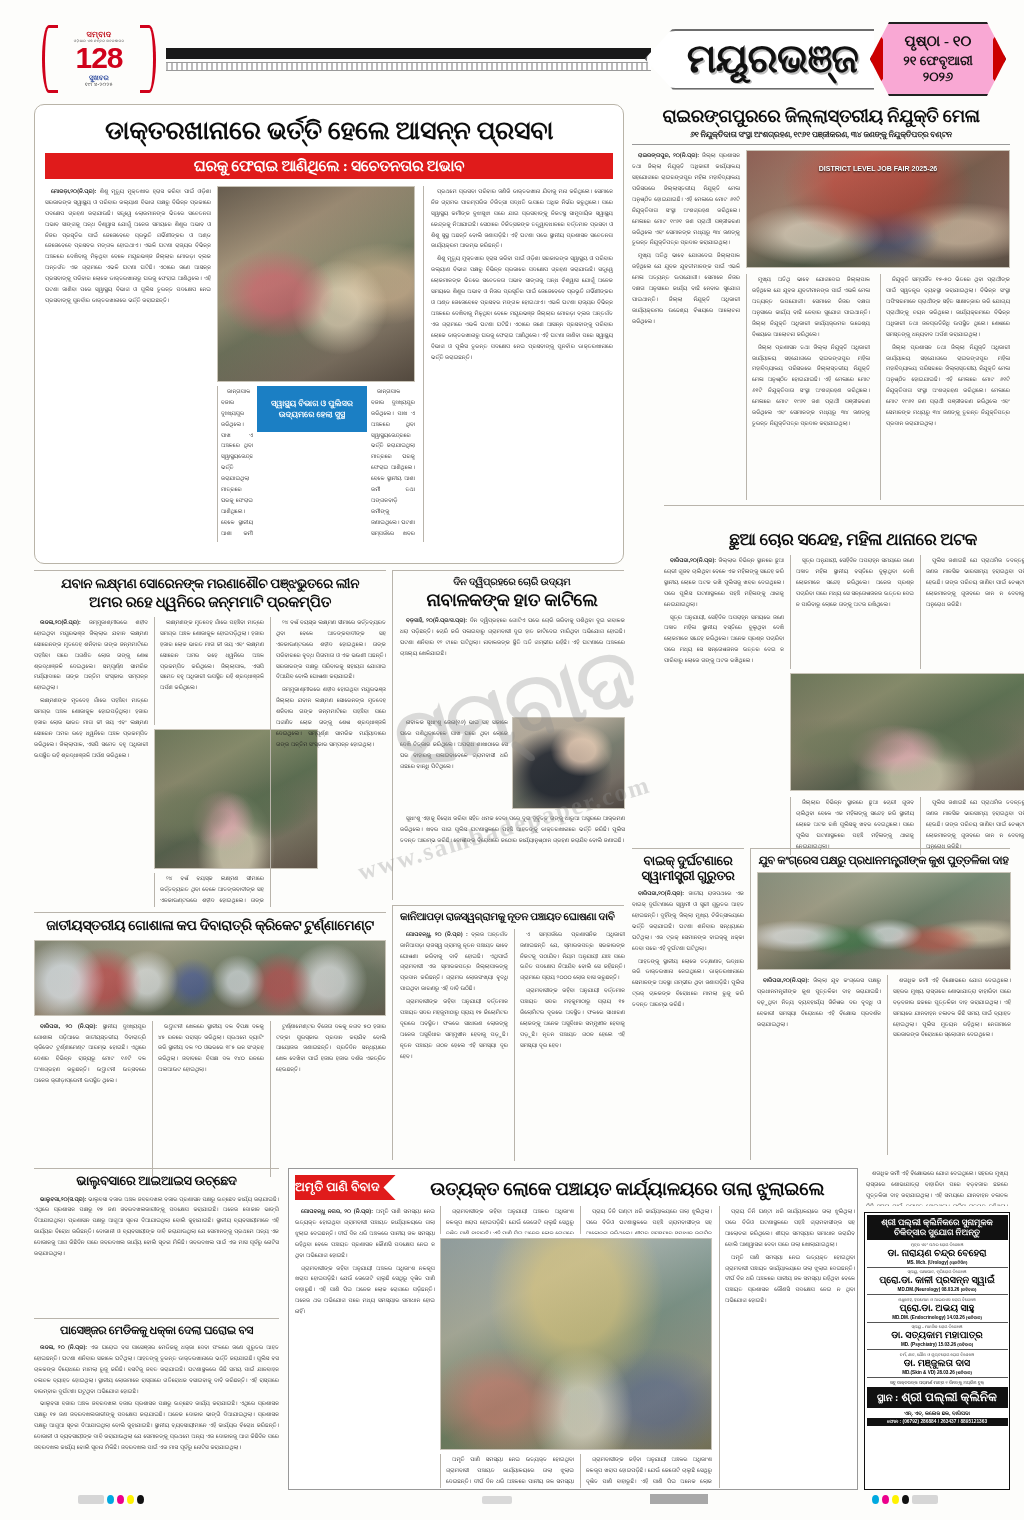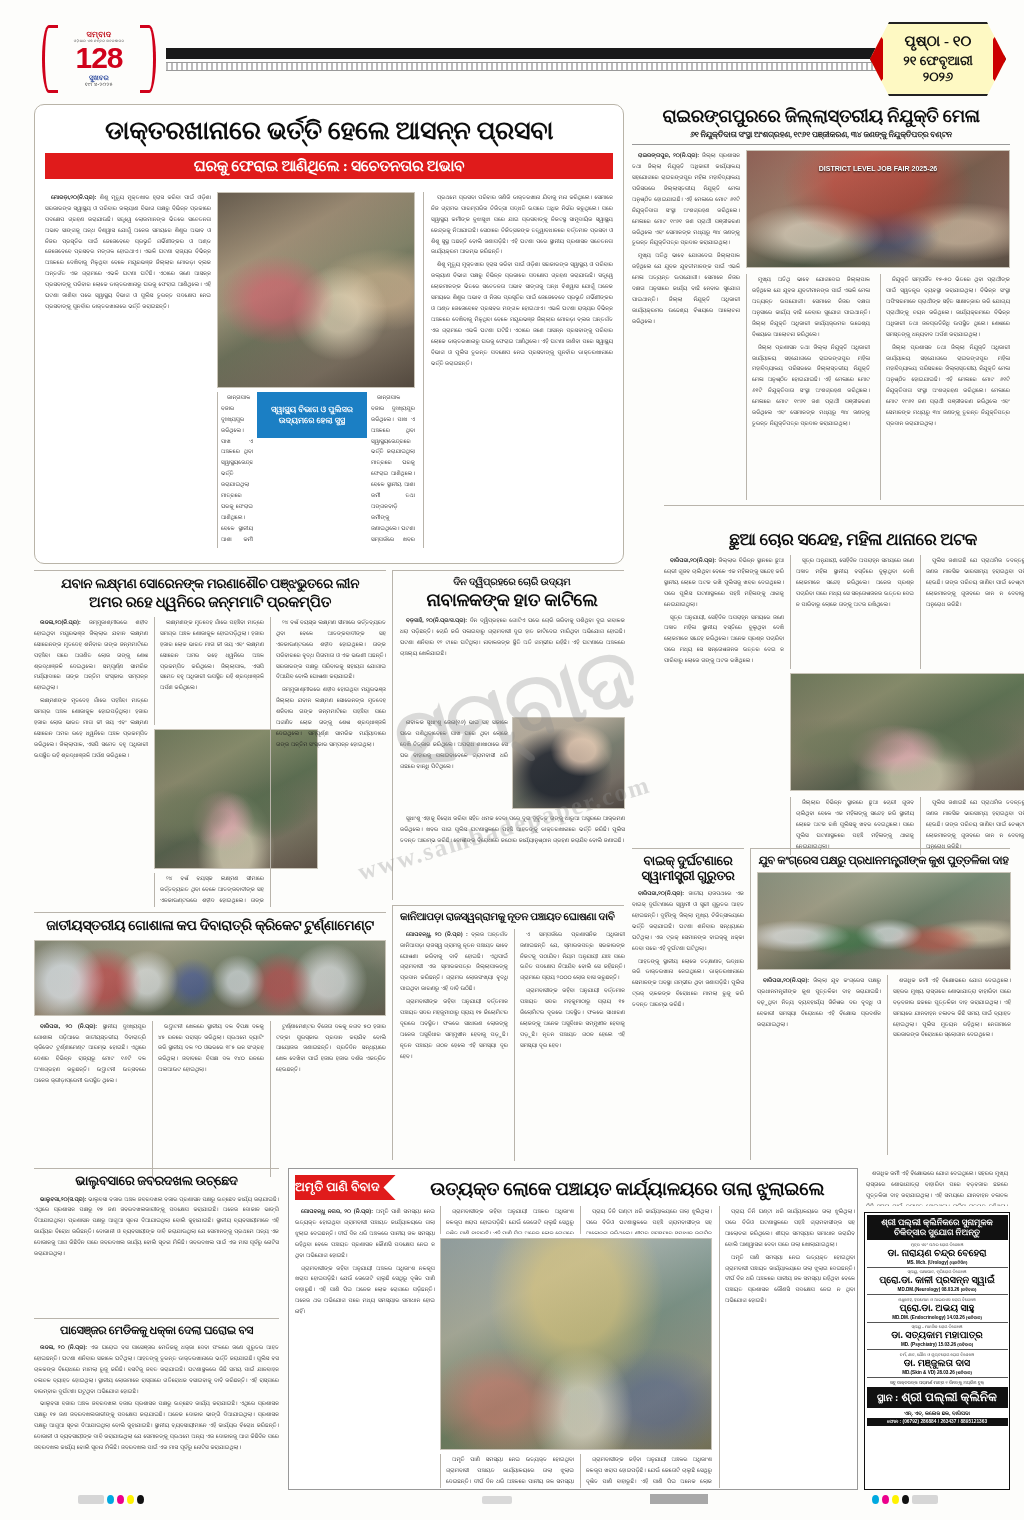--- a/index.html
+++ b/index.html
@@ -95,21 +95,21 @@
   .plate-title span {
     font-size: 40px; font-weight: bold; color: #111;
     font-family: "Liberation Serif", serif;
     letter-spacing: -1px;
     text-shadow: 1.5px 1.5px 0 #bdbdbd;
   }
   .date-hex {
     position: relative;
     width: 136px; height: 74px;
     margin-left: -4px;
-    background: #fef9c3;
+    background: #f9a8d4;
     border: 2px solid #222;
     clip-path: polygon(14% 0, 86% 0, 100% 50%, 86% 100%, 14% 100%, 0 50%);
     display: flex; flex-direction: column;
     align-items: center; justify-content: center;
     z-index: 3;
   }
   .date-hex::before, .date-hex::after {
     content: ""; position: absolute; top: 4px; bottom: 4px; width: 22px;
     background: #cc0000; z-index: -1;
   }
@@ -239,38 +239,41 @@
         <div class="logo-sub3">୧୯୮୪-୨୦୨୫</div>
       </div>
     </div>
 
     <div class="rule-stack">
       <div class="rule-thick"></div>
       <div class="rule-dots"></div>
     </div>
 
     <div class="masthead-plate">
+      <div class="plate-title">
+        <span>ମୟୂରଭଞ୍ଜ</span>
+      </div>
       <div class="date-hex">
         <div class="date-page">ପୃଷ୍ଠା - ୧୦</div>
         <div class="date-line">୨୧ ଫେବୃଆରୀ</div>
         <div class="date-year">୨୦୨୬</div>
       </div>
     </div>
   </div>
 
   <div class="watermark">
     <span>ସମ୍ବାଦ</span>
     <span class="wm2">www.sambadepaper.com</span>
   </div>
 
   <div class="abs art-border" style="left:34px; top:104px; width:590px; height:460px; background:#fff; padding:8px 10px 6px;">
 
     <div class="hl" style="font-size:25.5px; margin:4px 0 7px;">ଡାକ୍ତରଖାନାରେ ଭର୍ତ୍ତି ହେଲେ ଆସନ୍ନ ପ୍ରସବା</div>
 
-    <div style="background:#e01b1b; padding:4px 0 5px; margin-bottom:13px;">
+    <div style="background:#e01b1b; padding:4px 0 5px; margin-bottom:7px;">
       <div class="hl" style="font-size:15.5px; color:#fff;">ଘରକୁ ଫେରାଇ ଆଣିଥିଲେ : ସଚେତନତାର ଅଭାବ</div>
     </div>
 
     <div style="position:relative; height:358px;">
 
       <div class="abs body-col" style="left:0; top:0; width:166px; height:356px; overflow:hidden;">
         <p><b>ମୋରଡ଼ା,୨୦(ନି.ପ୍ର):</b>
            <span>ଶିଶୁ ମୃତ୍ୟୁ ମୁକ୍ତଖାର ହ୍ରାସ କରିବା ପାଇଁ ଓଡ଼ିଶା ସରକାରଙ୍କ ସ୍ୱାସ୍ଥ୍ୟ ଓ ପରିବାର କଲ୍ୟାଣ ବିଭାଗ ପକ୍ଷରୁ ବିଭିନ୍ନ ପ୍ରକାରେ ପଦକ୍ଷେପ ଗ୍ରହଣ କରାଯାଉଛି। ସତ୍ତ୍ୱେ ଲୋକମାନଙ୍କ ଭିତରେ ସଚେତନତା ଅଭାବ ସାଙ୍ଗକୁ ଅନ୍ଧ ବିଶ୍ୱାସ ଯୋଗୁଁ ଅନେକ ସମୟରେ ଶିଶୁର ଅଭାବ ଓ ନିଜର ପ୍ରସୂତିର ପାଇଁ ଜେଜେବେବେ ପ୍ରଭୃତି ଗର୍ଭିଣୀଙ୍କର ଓ ଅଣ୍ଡ ଜେଜେବେବେ ପ୍ରସବର ମଙ୍ଗଳ ହୋଇଥାଏ। ଏଭଳି ଘଟଣା ରାଜ୍ୟର ବିଭିନ୍ନ ଅଞ୍ଚଳରେ ଦେଖିବାକୁ ମିଳୁଥିବା ବେଳେ ମୟୂରଭଞ୍ଜ ଜିଲ୍ଲାର ମୋରଡ଼ା ବ୍ଲକ ଅନ୍ତର୍ଗତ ଏକ ଗ୍ରାମରେ ଏଭଳି ଘଟଣା ଘଟିଛି। ଏଠାରେ ଜଣେ ଆସନ୍ନ ପ୍ରସବାଙ୍କୁ ପରିବାର ଲୋକେ ଡାକ୍ତରଖାନାରୁ ଘରକୁ ଫେରାଇ ଆଣିଥିଲେ। ଏହି ଘଟଣା ଜାଣିବା ପରେ ସ୍ୱାସ୍ଥ୍ୟ ବିଭାଗ ଓ ପୁଲିସ ତୁରନ୍ତ ପଦକ୍ଷେପ ନେଇ ପ୍ରସବାଙ୍କୁ ପୁନର୍ବାର ଡାକ୍ତରଖାନାରେ ଭର୍ତ୍ତି କରାଇଛନ୍ତି।</span></p>
       </div>
 
@@ -462,21 +465,21 @@
         <p><b>ବାରିପଦା,୨୦(ନି.ପ୍ର):</b>
            <span>ଜିଲ୍ଲା ଯୁବ କଂଗ୍ରେସ ପକ୍ଷରୁ ପ୍ରଧାନମନ୍ତ୍ରୀଙ୍କ କୁଶ ପୁତ୍ତଳିକା ଦାହ କରାଯାଇଛି। ବଢ଼ୁଥିବା ନିତ୍ୟ ବ୍ୟବହାର୍ଯ୍ୟ ଜିନିଷର ଦର ବୃଦ୍ଧି ଓ ବେକାରୀ ସମସ୍ୟା ବିରୋଧରେ ଏହି ବିକ୍ଷୋଭ ପ୍ରଦର୍ଶନ କରାଯାଇଥିଲା।</span></p>
       </div>
       <div class="abs body-col vline" style="left:130px; top:0; width:124px; height:180px; overflow:hidden; padding-left:5px;">
         <p>ଶତାଧିକ କର୍ମୀ ଏହି ବିକ୍ଷୋଭରେ ଯୋଗ ଦେଇଥିଲେ। ସହରର ମୁଖ୍ୟ ରାସ୍ତାରେ ଶୋଭାଯାତ୍ରା ବାହାରିବା ପରେ ବଡ଼ବଜାର ଛକରେ ପୁତ୍ତଳିକା ଦାହ କରାଯାଇଥିଲା। ଏହି ସମୟରେ ଯାନବାହନ ଚଳାଚଳ କିଛି ସମୟ ପାଇଁ ବ୍ୟାହତ ହୋଇଥିଲା। ପୁଲିସ ମୁତୟନ ରହିଥିଲା। ନେତାମାନେ ସରକାରଙ୍କ ବିରୋଧରେ ସ୍ଲୋଗାନ ଦେଇଥିଲେ।</p>
       </div>
     </div>
   </div>
 
   <div class="abs hline" style="left:34px; top:1168px; width:245px; height:140px; padding-top:5px;">
-    <div class="hl" style="font-size:13px; margin-bottom:5px;">ଭାଲୁବସାରେ ଜବରଦଖଲ ଉଚ୍ଛେଦ</div>
+    <div class="hl" style="font-size:13px; margin-bottom:5px;">ଭାଲୁବସାରେ ଆଇଆଇସ ଉଚ୍ଛେଦ</div>
     <div class="body-col" style="height:112px; overflow:hidden;">
       <p><b>ଭାଲୁବସା,୨୦(ସ.ପ୍ର):</b>
          <span>ଭାଲୁବସା ବଜାର ଅଞ୍ଚଳ ଜବରଦଖଲ ବଜାର ପ୍ରଶାସନ ପକ୍ଷରୁ ଉଚ୍ଛେଦ କାର୍ଯ୍ୟ କରାଯାଇଛି। ଏଥିରେ ପ୍ରଶାସନ ପକ୍ଷରୁ ୧୫ ଜଣ ଜବରଦଖଲକାରୀଙ୍କୁ ପଦକ୍ଷେପ କରାଯାଇଛି। ଅନେକ ଦୋକାନ ଭାଙ୍ଗି ଦିଆଯାଇଥିଲା। ପ୍ରଶାସନ ପକ୍ଷରୁ ଆଗୁଆ ସୂଚନା ଦିଆଯାଇଥିଲା ବୋଲି କୁହାଯାଇଛି। ସ୍ଥାନୀୟ ବ୍ୟବସାୟୀମାନେ ଏହି କାର୍ଯ୍ୟର ବିରୋଧ କରିଛନ୍ତି। ଦୋକାନୀ ଓ ବ୍ୟବସାୟୀଙ୍କ ଦାବି କରାଯାଉଥିଲା ଯେ ସେମାନଙ୍କୁ ପ୍ରଥମେ ଅନ୍ୟ ଏକ ଦୋକାନକୁ ଆଗ କିଛିଦିନ ପରେ ଜବରଦଖଲ କାର୍ଯ୍ୟ ବୋଲି ସୂଚନା ମିଳିଛି। ଜବରଦଖଲ ପାଇଁ ଏକ ମାସ ପୂର୍ବରୁ ନୋଟିସ କରାଯାଇଥିଲା।</span></p>
     </div>
   </div>
 
   <div class="abs hline" style="left:34px; top:1318px; width:245px; height:170px; padding-top:5px;">
     <div class="hl" style="font-size:11.5px; margin-bottom:5px;">ପାସେଞ୍ଜର ମେଡିକକୁ ଧକ୍କା ଦେଲା ଘରୋଇ ବସ</div>
     <div class="body-col" style="height:142px; overflow:hidden;">
       <p><b>ଉଦଳା, ୨୦ (ନି.ପ୍ର):</b>

